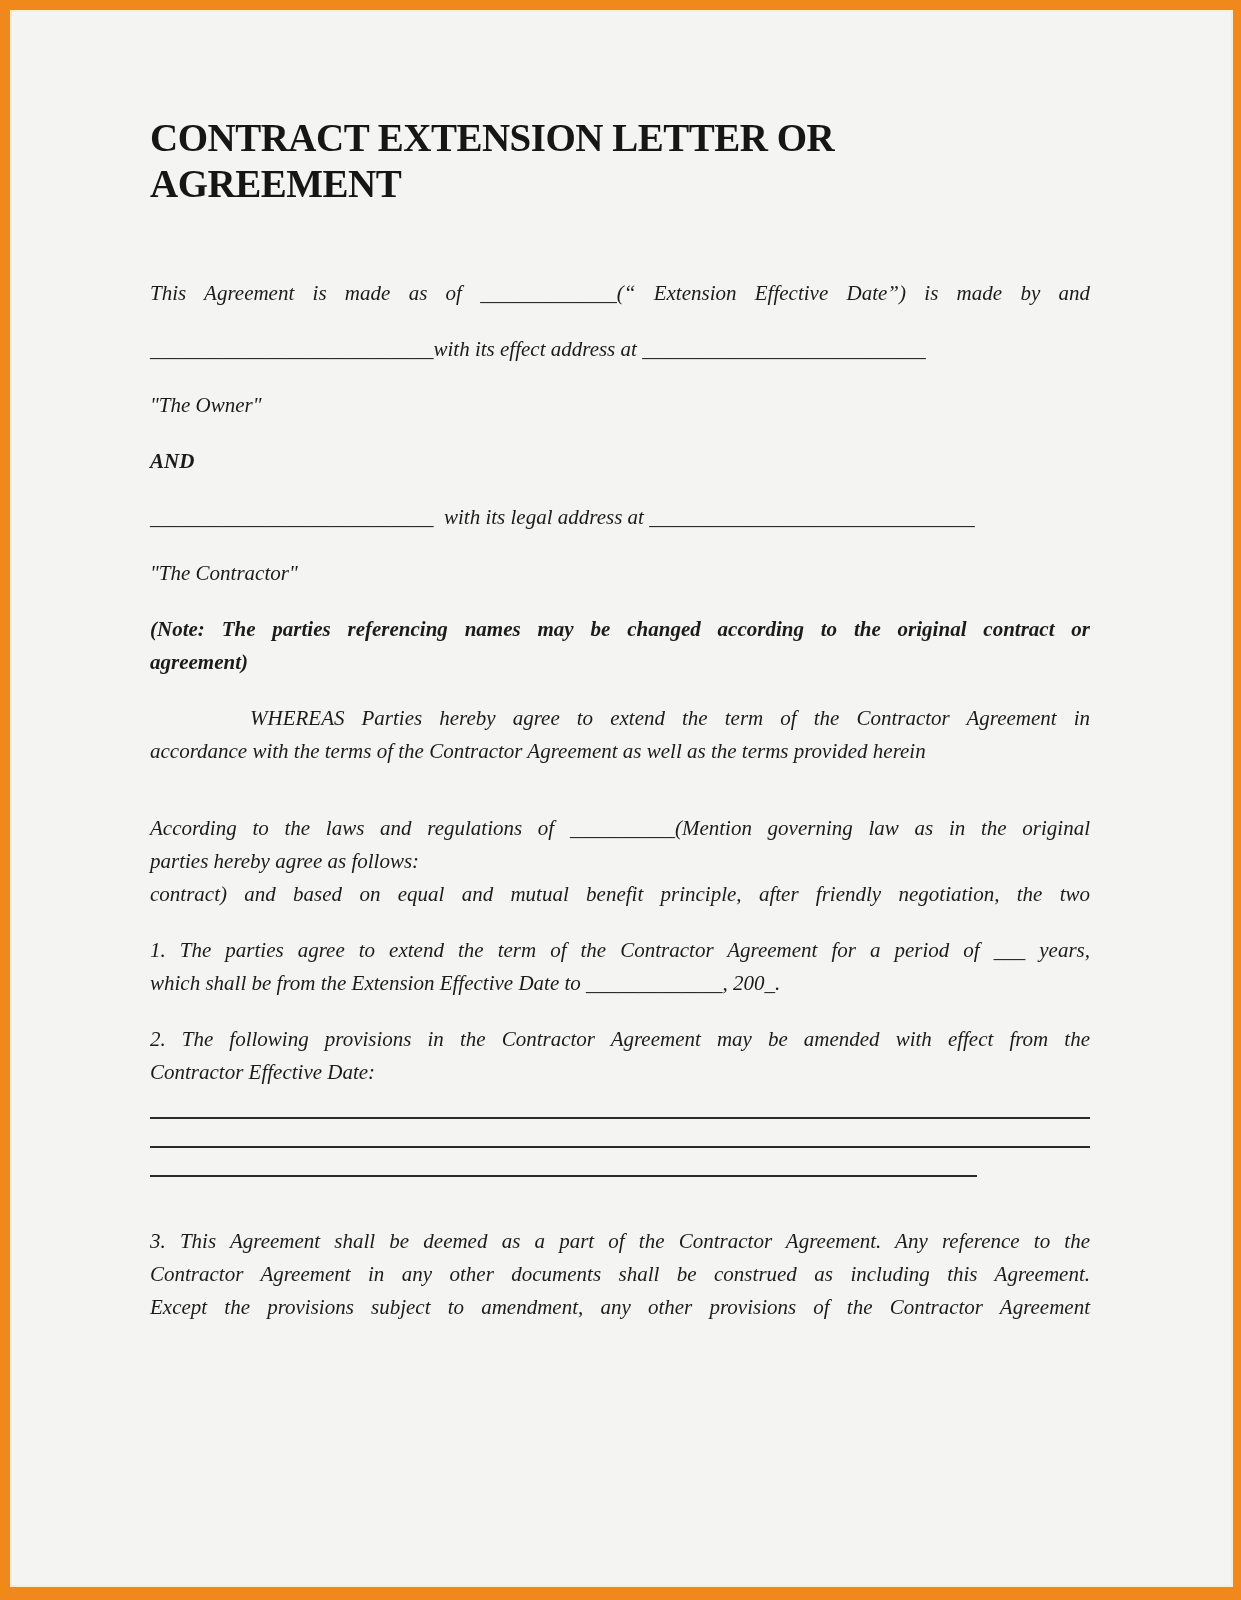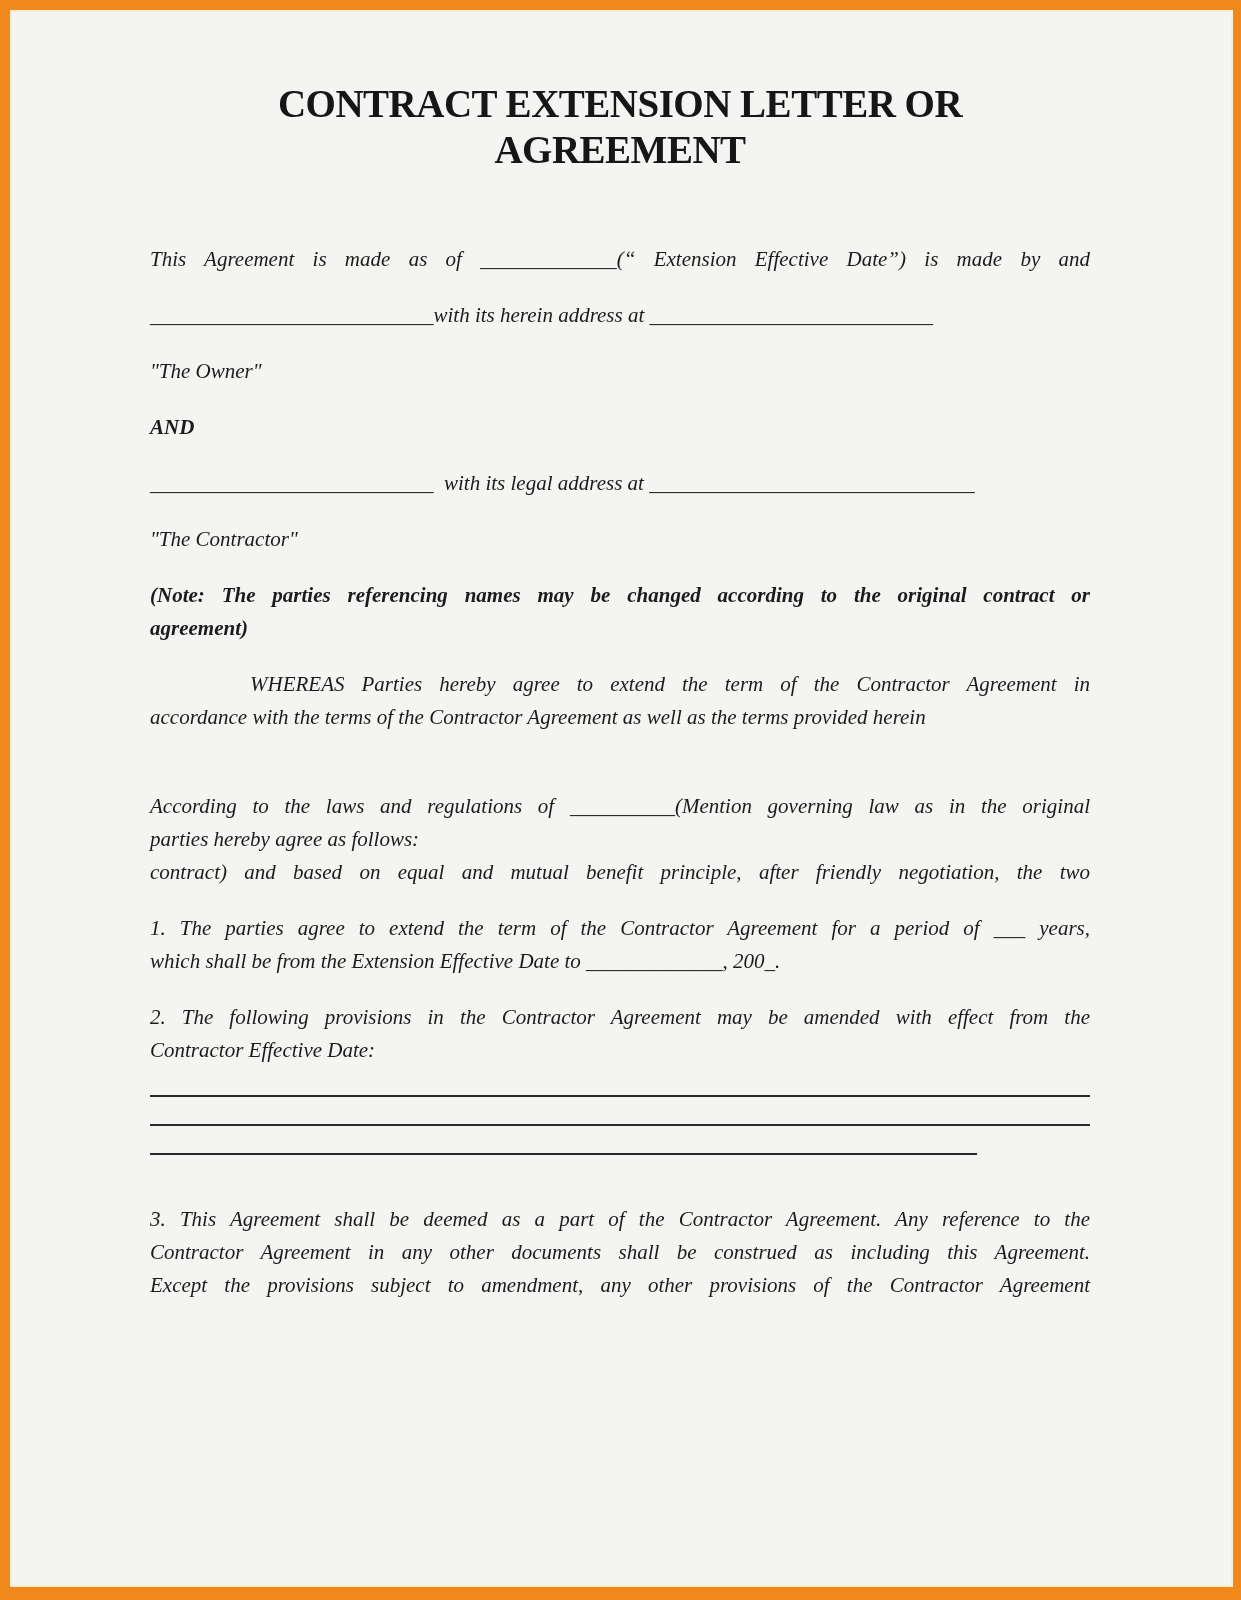--- a/index.html
+++ b/index.html
@@ -16,31 +16,30 @@
     background: #F4F4F2;
     border: 2px solid #F8EED6;
     overflow: hidden;
   }
   .content {
     padding: 0 141px 0 138px;
     font-size: 21px;
     line-height: 33px;
   }
   .title {
-    margin-top: 69px;
-    text-align: center;
+    margin-top: 103px;
     font-size: 39px;
     line-height: 46px;
     font-weight: 700;
     letter-spacing: -0.5px;
     color: #161616;
   }
   .para { margin-top: 23px; }
   .intro { margin-top: 70px; }
-  .according { margin-top: 56px; }
+  .according { margin-top: 44px; }
   .item3 { margin-top: 48px; }
   .b { font-weight: 700; }
   .line { display: block; font-style: italic; }
   
   .jl { text-align: justify; text-align-last: justify; }
   .ind { text-indent: 100px; }
   .rules { margin-top: 28px; }
   .rule {
     height: 2px;
     background: #2a2a2a;
@@ -55,21 +54,21 @@
 <div class="frame">
   <div class="content">
 
     <h1 class="title">CONTRACT EXTENSION LETTER OR AGREEMENT</h1>
 
     <p class="para intro">
       <span class="line jl">This Agreement is made as of _____________(“ Extension Effective Date”) is made by and</span>
     </p>
 
     <p class="para">
-      <span class="line">___________________________with its herein address at ___________________________</span>
+      <span class="line">___________________________with its effect address at ___________________________</span>
     </p>
 
     <p class="para">
       <span class="line">"The Owner"</span>
     </p>
 
     <p class="para b">
       <span class="line">AND</span>
     </p>
 

